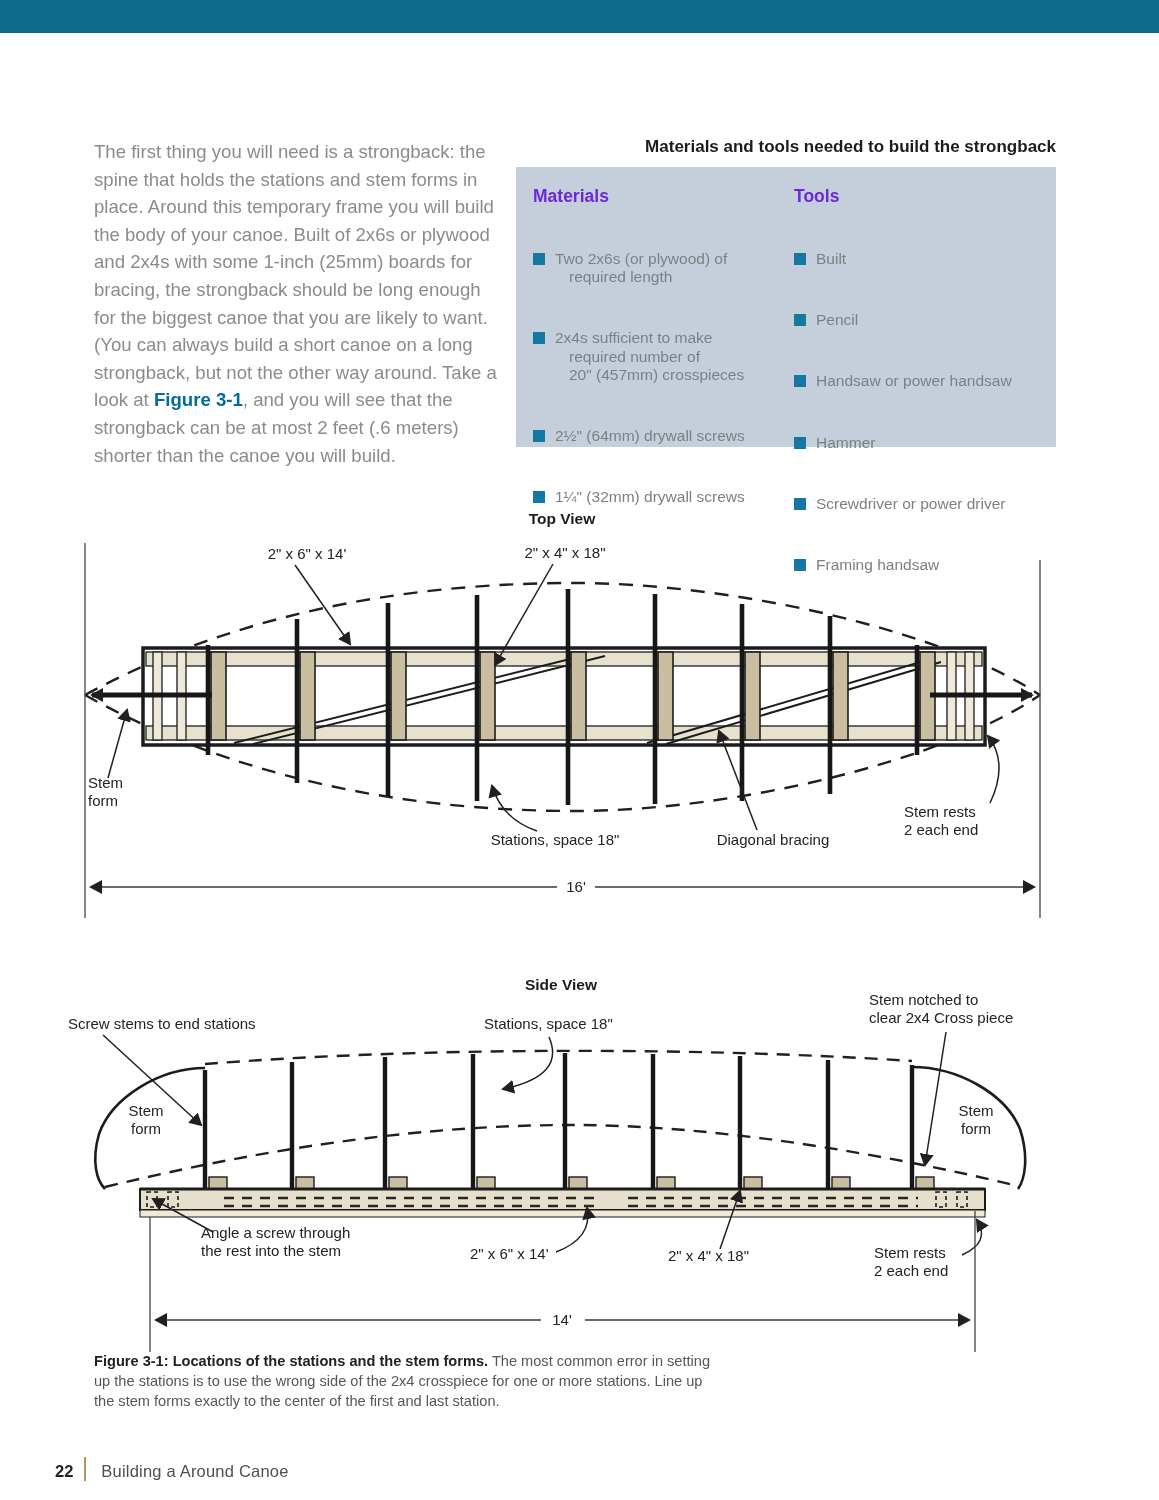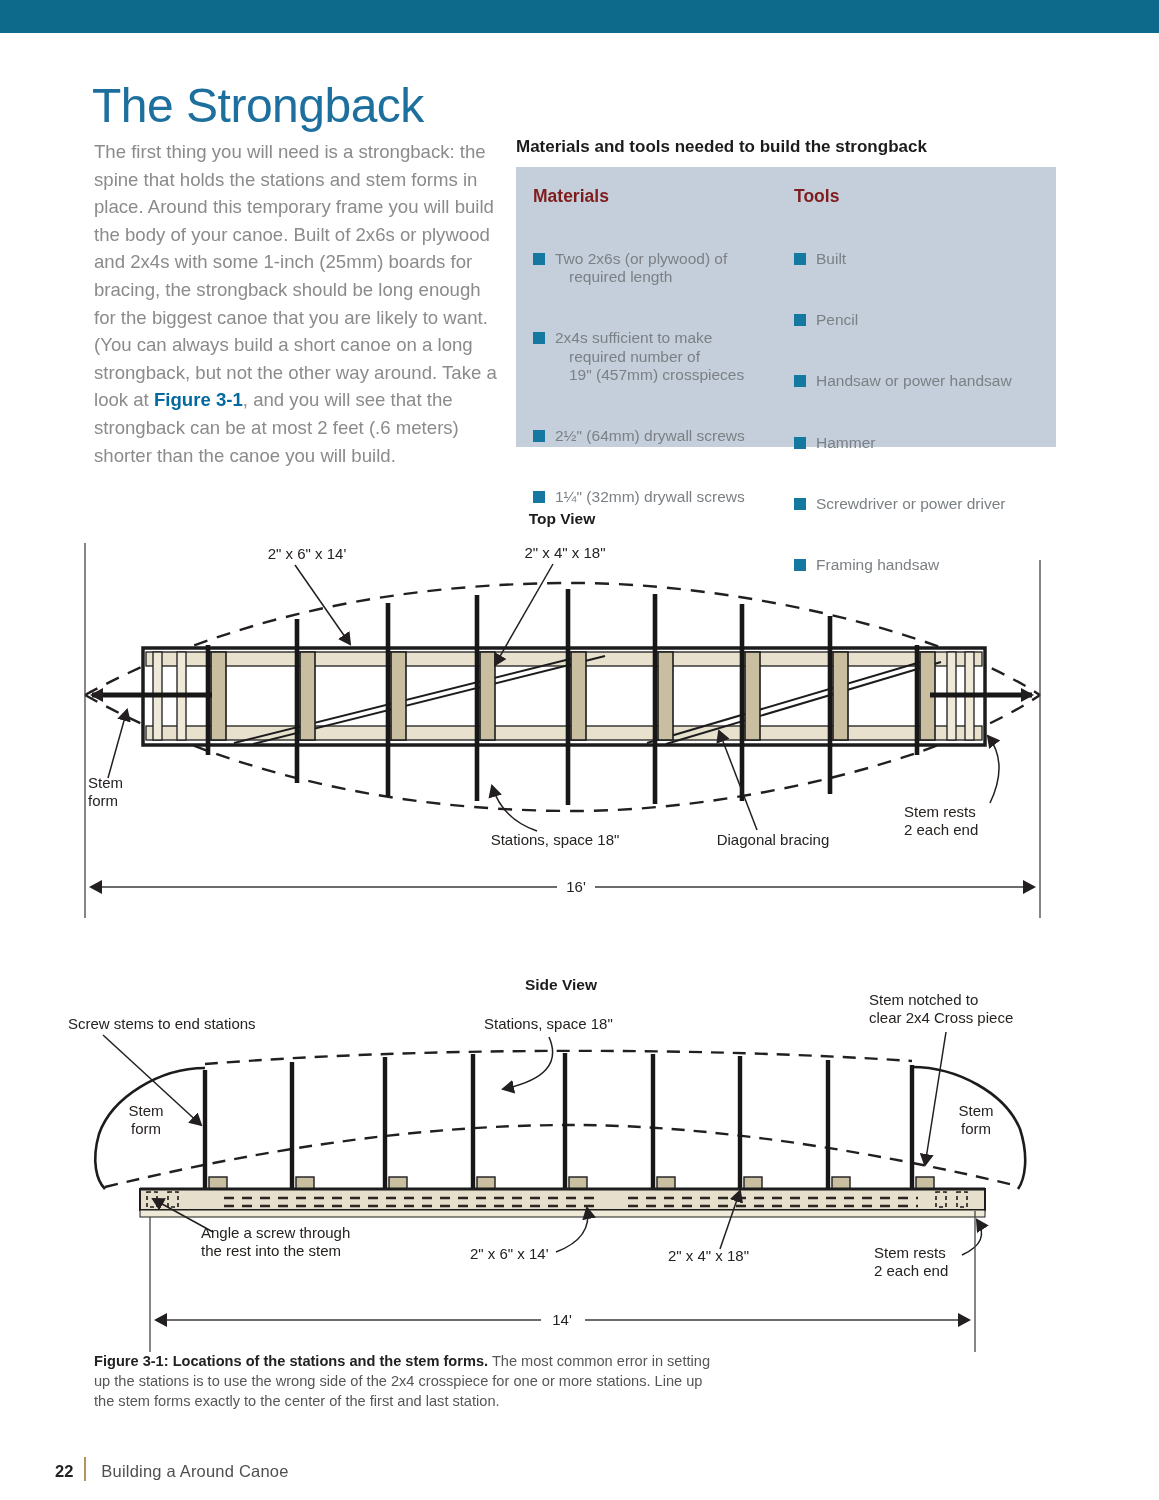--- a/index.html
+++ b/index.html
@@ -2,64 +2,63 @@
 <html><head>
 <meta charset="utf-8">
 <style>
   * { margin:0; padding:0; box-sizing:border-box; }
   body { background:#e9e9e9; font-family:"Liberation Sans", sans-serif; }
   .page { position:relative; width:1159px; height:1500px; background:#ffffff; margin:0 auto; overflow:hidden; }
   .top-bar { position:absolute; left:0; top:0; width:1159px; height:33px; background:#0d6a8b; }
   .page-title { position:absolute; left:92px; top:78px; font-size:48px; font-weight:400; color:#1d6f9e; letter-spacing:-0.5px; }
   .intro { position:absolute; left:94px; top:138px; width:410px; font-size:18.6px; line-height:27.6px; color:#8b8b8b; }
   .intro b { color:#0369a1; font-weight:bold; }
-  .box-header { position:absolute; left:516px; top:137px; width:540px; font-size:17px; font-weight:bold; color:#1c1c1c; }
+  .box-header { position:absolute; left:516px; top:137px; width:540px; font-size:17px; font-weight:bold; color:#1c1c1c;text-align:right; }
   .mat-box { position:absolute; left:516px; top:167px; width:540px; height:280px; background:#c5cfdc; padding:19px 0 0 18px; }
   .col { position:absolute; top:19px; }
   .col.materials { left:17px; width:255px; }
   .col.tools { left:278px; width:255px; }
-  .col h3 { font-size:17.5px; font-weight:bold; color:#7f1d1d; margin-bottom:7px; }
+  .col h3 { font-size:17.5px; font-weight:bold; color:#6d28d9; margin-bottom:7px; }
   .item { display:flex; margin-bottom:10px;margin-top:43px; }
   .bullet { flex:0 0 12px; width:12px; height:12px; background:#1578a0; margin-top:3px; margin-right:10px; }
   .itext { font-size:15.5px; line-height:18.2px; color:#7b8084; white-space:pre-line; padding-left:14px; text-indent:-14px; }
   svg.diagram { position:absolute; left:0; }
   svg text { font-family:"Liberation Sans", sans-serif; font-size:15px; fill:#262220; }
   svg text.dtitle { font-weight:bold; font-size:15.5px; fill:#1c1c1c; }
   .caption { position:absolute; left:94px; top:1352px; width:622px; font-size:14.6px; line-height:19.8px; color:#565656; }
   .caption b { color:#222222; }
   .footer { position:absolute; left:55px; top:1457px; display:flex; align-items:flex-end; }
   .footer .pnum { font-size:16.5px; font-weight:bold; color:#222; }
   .footer .fbar { width:2px; height:24px; background:#b2945f; margin:0 15px 0 11px; }
   .footer .btitle { font-size:16.5px; color:#4f4f4f; letter-spacing:0.2px; }
 </style>
 </head>
 <body>
 
 <div class="page">
   <div class="top-bar"></div>
 
-  <h1 class="page-title">The Strongback</h1>
 
   <p class="intro"><span>The first thing you will need is a strongback: the spine that holds the stations and stem forms in place. Around this temporary frame you will build the body of your canoe. Built of 2x6s or plywood and 2x4s with some 1-inch (25mm) boards for bracing, the strongback should be long enough for the biggest canoe that you are likely to want. (You can always build a short canoe on a long strongback, but not the other way around. Take a look at </span><b>Figure 3-1</b><span>, and you will see that the strongback can be at most 2 feet (.6 meters) shorter than the canoe you will build.</span></p>
 
   <div class="box-header">Materials and tools needed to build the strongback</div>
 
   <div class="mat-box">
     <div class="col materials">
       <h3>Materials</h3>
       <div class="item">
           <span class="bullet"></span>
           <div class="itext">Two 2x6s (or plywood) of
 required length</div>
         </div>
       <div class="item">
           <span class="bullet"></span>
           <div class="itext">2x4s sufficient to make
 required number of
-19" (457mm) crosspieces</div>
+20" (457mm) crosspieces</div>
         </div>
       <div class="item">
           <span class="bullet"></span>
           <div class="itext">2½" (64mm) drywall screws</div>
         </div>
       <div class="item">
           <span class="bullet"></span>
           <div class="itext">1¼" (32mm) drywall screws</div>
         </div>
     </div>

